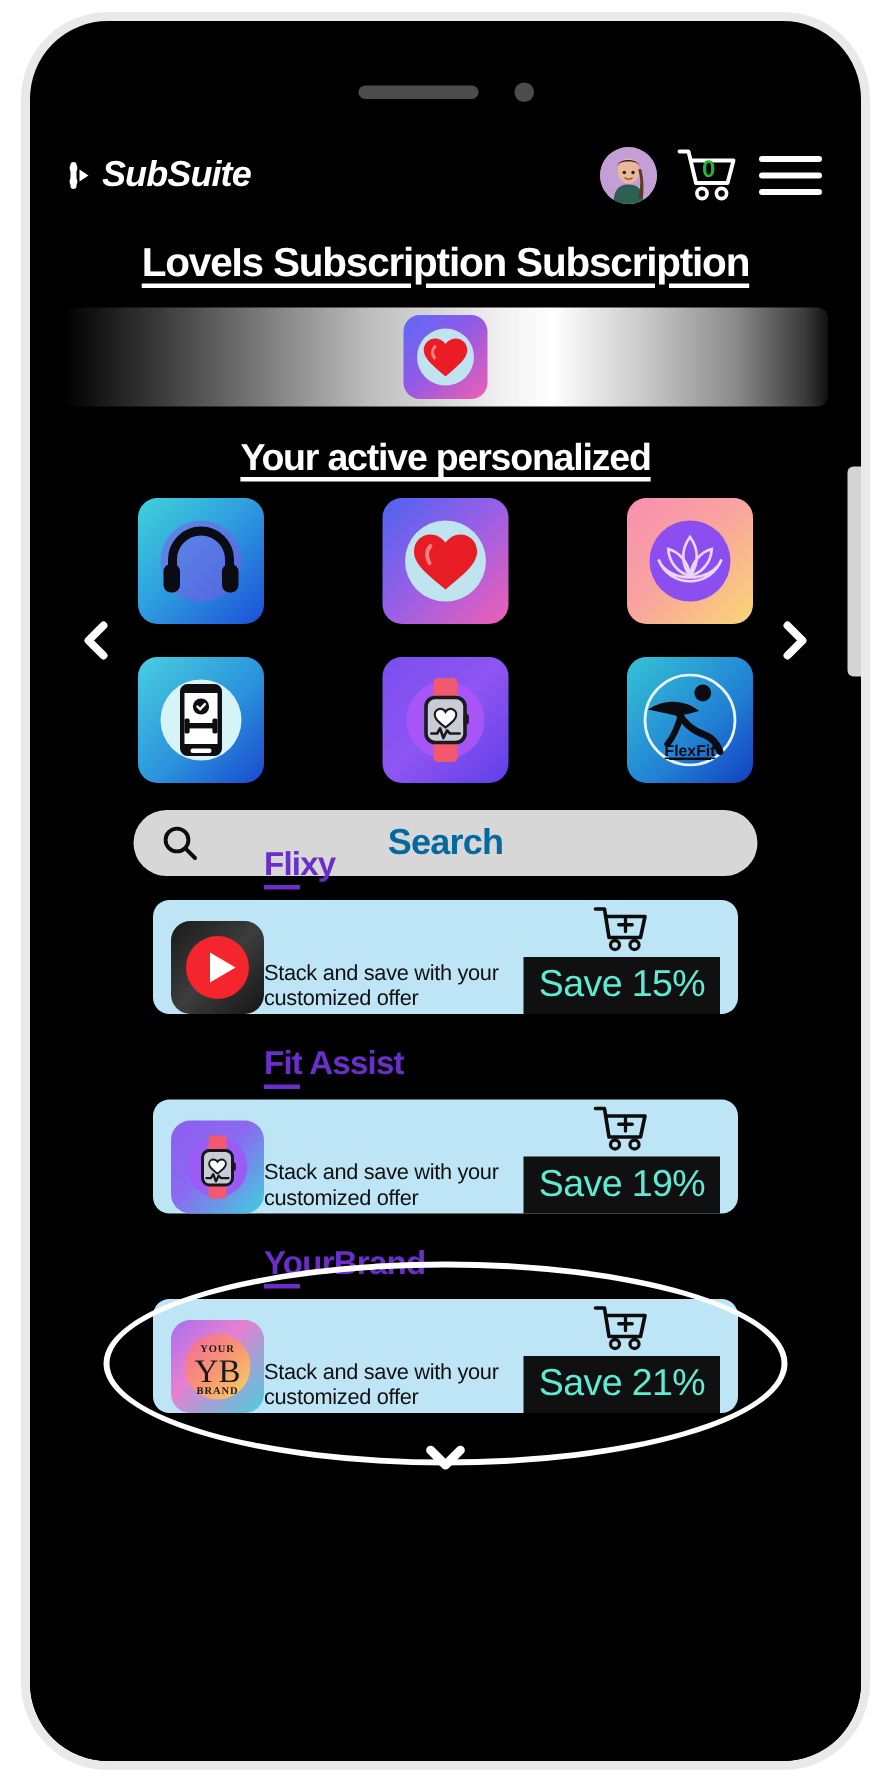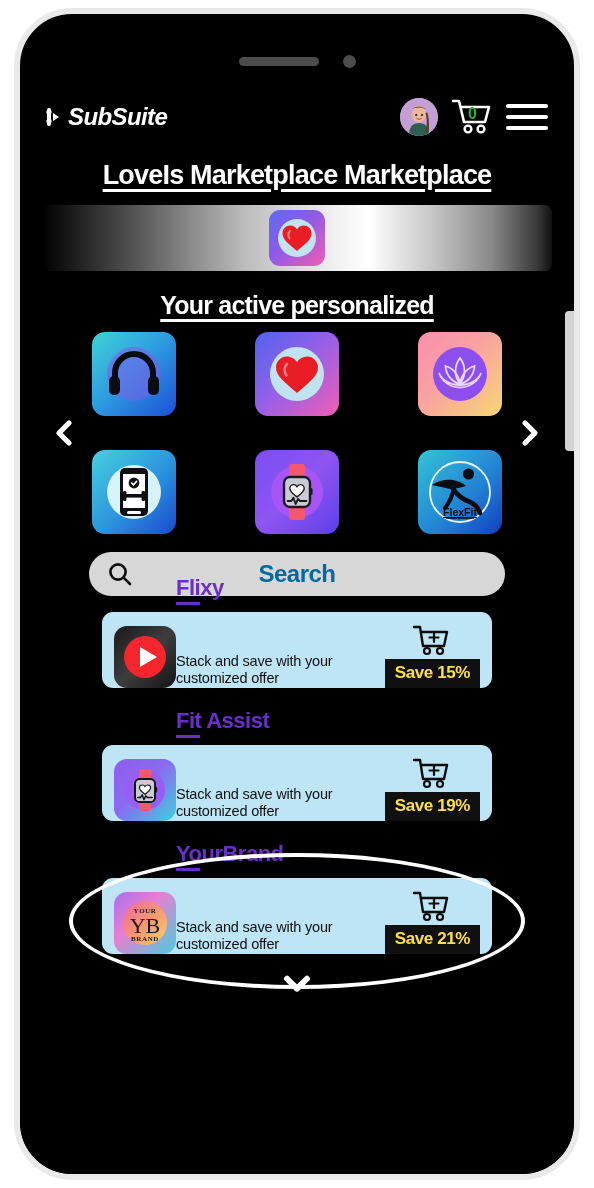--- a/index.html
+++ b/index.html
@@ -181,21 +181,21 @@
     align-items: center;
     justify-content: center;
     color: #ffffff;
   }
   .apps-grid {
     flex: 1;
     display: grid;
     grid-template-columns: repeat(3, 84px);
     grid-auto-rows: 84px;
     justify-content: space-between;
-    gap: 34px 0;
+    gap: 22px 0;
     padding: 0 6px;
   }
   .app-tile {
     width: 84px; height: 84px;
     border-radius: 13px;
     display: flex;
     align-items: center;
     justify-content: center;
     overflow: hidden;
   }
@@ -275,23 +275,23 @@
   }
   .offer-right {
     flex: 0 0 auto;
     display: flex;
     flex-direction: column;
     align-items: center;
     gap: 3px;
   }
   .save-badge {
     background: #101010;
-    color: #fde047;
-    font-size: 17px;
-    font-weight: 700;
+    color: #5eead4;
+    font-size: 25px;
+    font-weight: 400;
     padding: 4px 10px 5px;
     letter-spacing: -0.4px;
     white-space: nowrap;
   }
 
   .highlight-oval {
     position: absolute;
     left: -33px;
     top: -25px;
     width: 456px;
@@ -357,21 +357,21 @@
           </div>
 
           <div class="hamburger">
             <span></span>
             <span></span>
             <span></span>
           </div>
         </div>
       </div>
 
-      <div class="heading h-main">LoveIs Marketplace Marketplace</div>
+      <div class="heading h-main">LoveIs Subscription Subscription</div>
 
       <div class="banner">
         <div class="banner-icon">
           <svg viewBox="0 0 56 56" width="56" height="56">
             <circle cx="28" cy="28" r="19" fill="#bfe4f0"></circle>
             <path d="M28 41 C20 34 13.5 29.5 13.5 23.4 C13.5 18.8 17 15.6 21.2 15.6 C24 15.6 26.6 17.1 28 19.4 C29.4 17.1 32 15.6 34.8 15.6 C39 15.6 42.5 18.8 42.5 23.4 C42.5 29.5 36 34 28 41 Z" fill="#ec1c24"></path>
             <path d="M21 21 C19 23 19 26 20.6 28.6" stroke="#ff7f7f" stroke-width="2" fill="none" stroke-linecap="round"></path>
           </svg>
         </div>
       </div>

